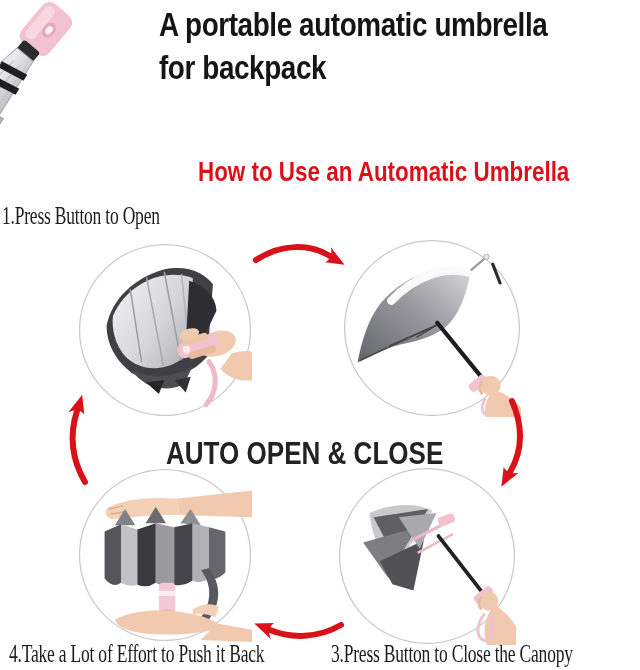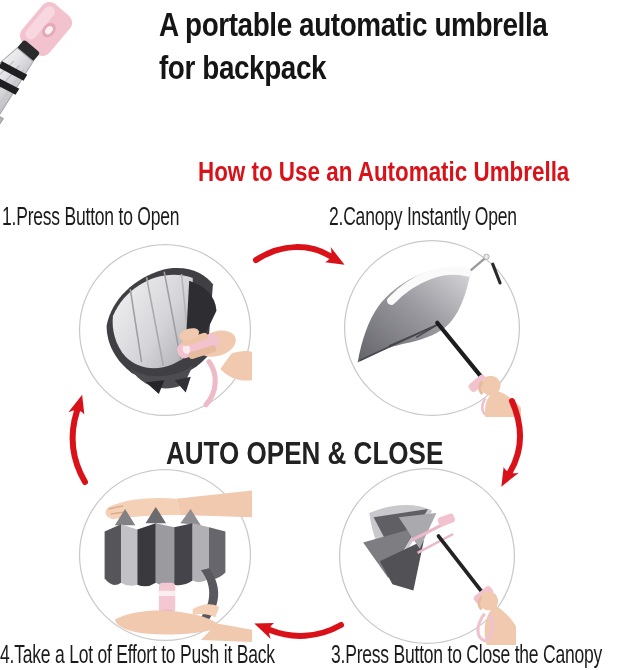--- a/index.html
+++ b/index.html
@@ -15,26 +15,26 @@
     color:#151515;letter-spacing:-0.5px;
   }
   .title .cond{transform:scaleX(0.82);}
 
   .red-heading{
     left:198px;top:156px;font-size:28px;font-weight:bold;
     color:var(--accent-red,#d9121a);
   }
   .red-heading .cond{transform:scaleX(0.80);}
 
-  .step-label{font-size:25px;color:#1b1b1b;letter-spacing:-0.3px;}
+  .step-label{font-size:25px;color:#1b1b1b;letter-spacing:-0.3px;font-family:Liberation Serif, serif;}
   .step-label .cond{transform:scaleX(0.70);}
   .step-1{left:2px;top:202px;}
   .step-2{left:329px;top:202px;}
   .step-3{left:331px;top:640px;}
-  .step-4{left:0px;top:640px;}
+  .step-4{left:0px;top:640px;padding-left:9px;}
 
   .center-label{
     left:166px;top:416px;font-size:31px;font-weight:bold;color:#222;margin-top:20px;
   }
   .center-label .cond{transform:scaleX(0.84);}
 
   .photo{pointer-events:none;}
   #photo1{left:78px;top:243px;width:174px;height:174px;}
   #photo2{left:343px;top:239px;width:178px;height:178px;}
   #photo3{left:338px;top:467px;width:178px;height:178px;}
@@ -91,23 +91,20 @@
     <span class="cond">for backpack</span>
   </div>
 
   <div class="abs red-heading">
     <span class="cond">How to Use an Automatic Umbrella</span>
   </div>
 
   <div class="abs step-label step-1">
     <span class="cond">1.Press Button to Open</span>
   </div>
-  <div class="abs step-label step-2">
-    <span class="cond">2.Canopy Instantly Open</span>
-  </div>
   <div class="abs step-label step-3">
     <span class="cond">3.Press Button to Close the Canopy</span>
   </div>
   <div class="abs step-label step-4">
     <span class="cond">4.Take a Lot of Effort to Push it Back</span>
   </div>
 
   <div class="abs center-label">
     <span class="cond">AUTO OPEN &amp; CLOSE</span>
   </div>

